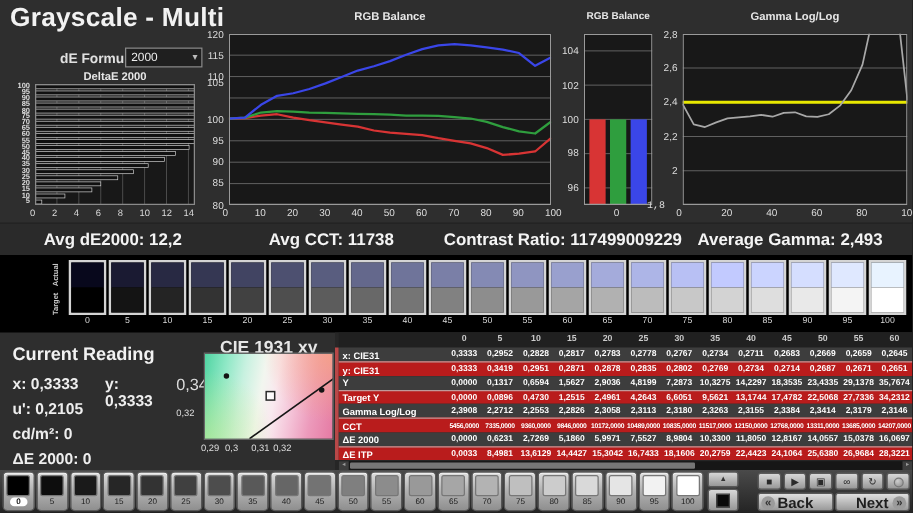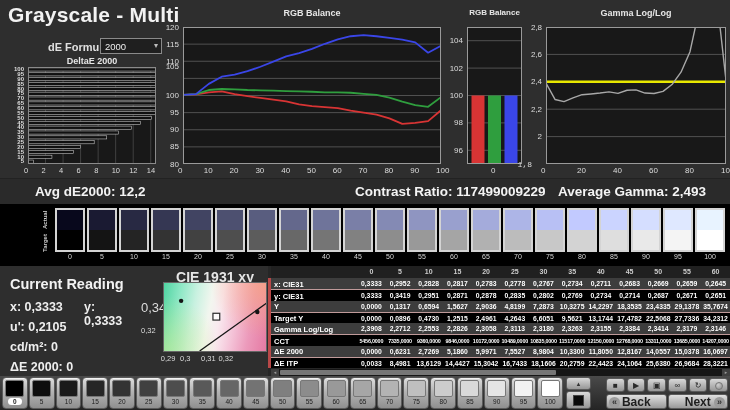--- a/index.html
+++ b/index.html
@@ -51,21 +51,21 @@
   #cie-xlab span{position:absolute;top:88px;font-size:7.5px;color:#ddd}
   
   #table-block{position:absolute;left:268px;top:266px;width:462px;height:110px;background:#262626}
   #tbl-accent{position:absolute;left:0;top:12px;width:3px;height:90px}
   #tbl-head{position:absolute;left:3px;top:0;width:459px;height:12px;display:flex;background:#202020}
   #tbl-head .hl{width:86px}
   #tbl-head .hc{flex:1;text-align:center;font-size:7px;font-weight:bold;color:#ccc;padding-top:2px}
   #tbl-body{position:absolute;left:3px;top:12px;width:459px}
   .trow{display:flex;height:11.25px;overflow:hidden}
   .trow.dark{background:#3d3d3d}
-  .trow.light{background:#000000;border-top:1px solid #c09a9a}
+  .trow.light{background:#b91c1c;border-top:1px solid #c09a9a}
   .tlab{width:86px;font-size:7.5px;font-weight:bold;color:#fff;padding:1.5px 0 0 3px;white-space:nowrap}
   .tval{flex:1;text-align:center;font-size:6.8px;font-weight:bold;color:#fff;padding-top:2px;white-space:nowrap;overflow:hidden}
   .tval.dense{font-size:5.4px;padding-top:3px;letter-spacing:-.2px}
   #tbl-scroll{position:absolute;left:3px;top:103px;width:459px;height:7px;background:#161616}
   #tbl-scroll .sarr{position:absolute;top:0;width:8px;height:7px;background:#3e3e3e;font-size:5px;color:#999;text-align:center;line-height:7px}
   #tbl-thumb{position:absolute;left:9px;top:1px;width:276px;height:5px;background:#767676;border-radius:1px}
   
   #toolbar{position:absolute;left:0;top:376px;width:730px;height:34px;background:linear-gradient(#4a4a4a,#242424)}
   #patches{position:absolute;left:2px;top:1px;width:561px;display:flex;gap:1px}
   .pbtn{flex:1;height:32px;border-radius:4px;border:1px solid #5a5a5a;cursor:pointer;
@@ -263,20 +263,21 @@
         <span style="left: 31px;">20</span>
         <span style="left: 67px;">40</span>
         <span style="left: 103px;">60</span>
         <span style="left: 139px;">80</span>
         <span style="left: 175px;">100</span>
       </div>
   </div>
 
   <div id="statusbar">
     <span style="left:35px">Avg dE2000: 12,2</span>
+    <span style="left:215px">Avg CCT: 11738</span>
     <span style="left:355px">Contrast Ratio: 117499009229</span>
     <span style="left:558px">Average Gamma: 2,493</span>
   </div>
 
   <div id="ramp">
     <div class="vlab" style="top:4px">Actual</div>
     <div class="vlab" style="top:27px">Target</div>
     <div id="ramp-row">
         <div class="rcell">
           <div class="rsw">

